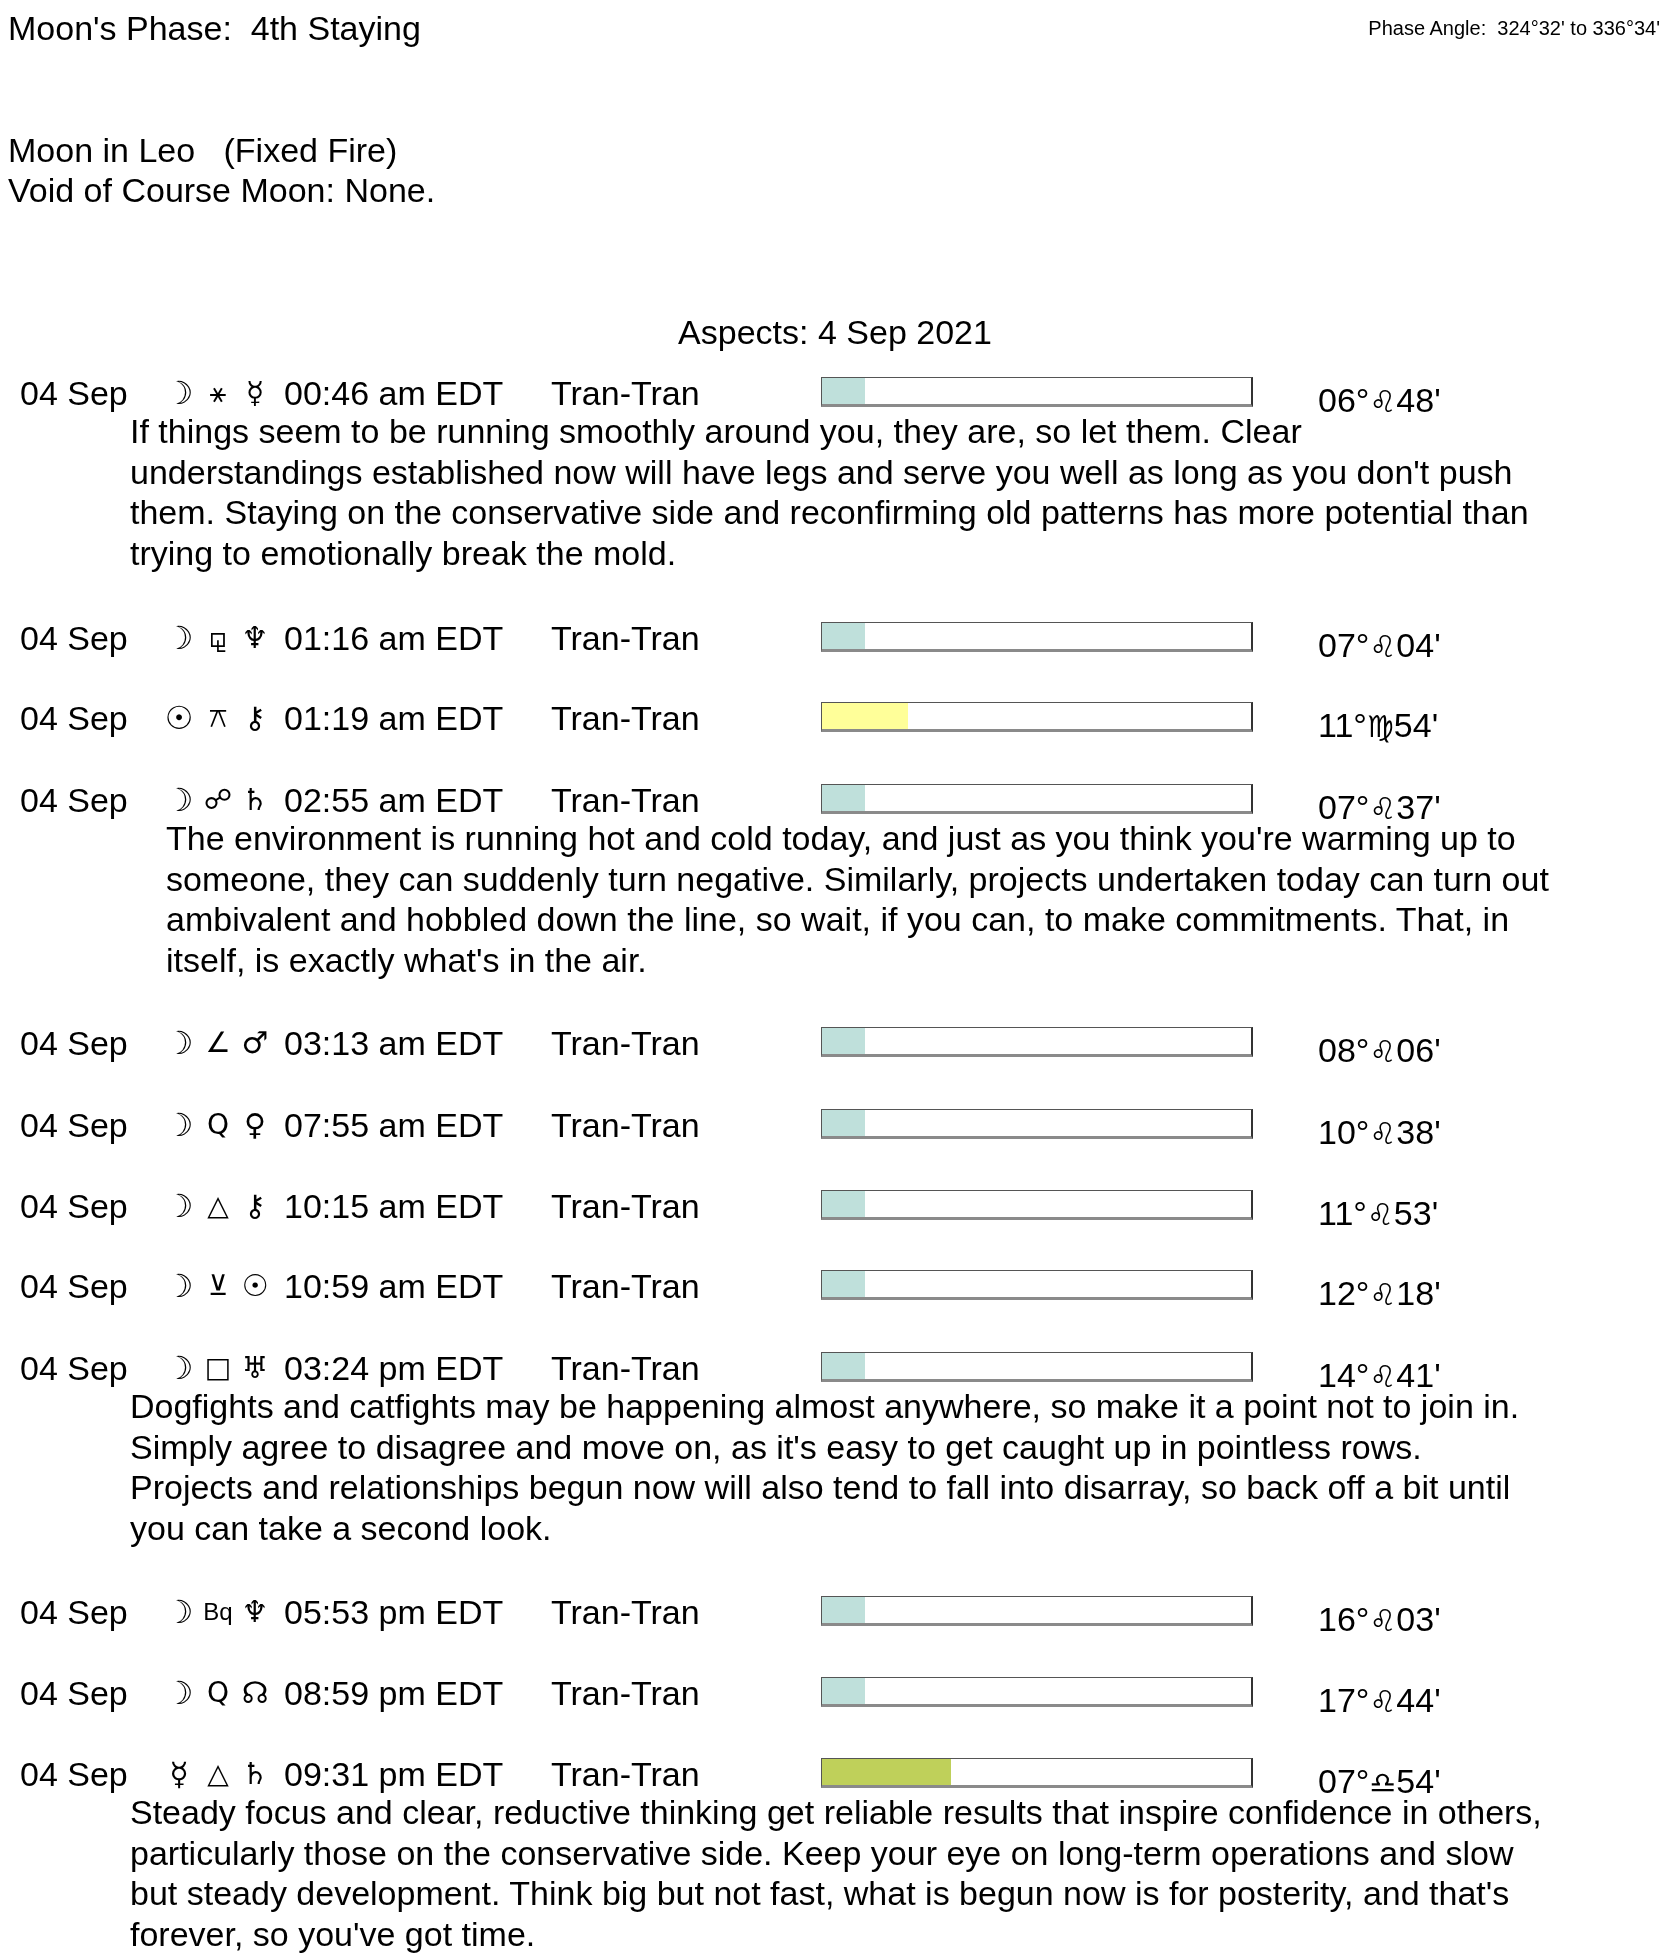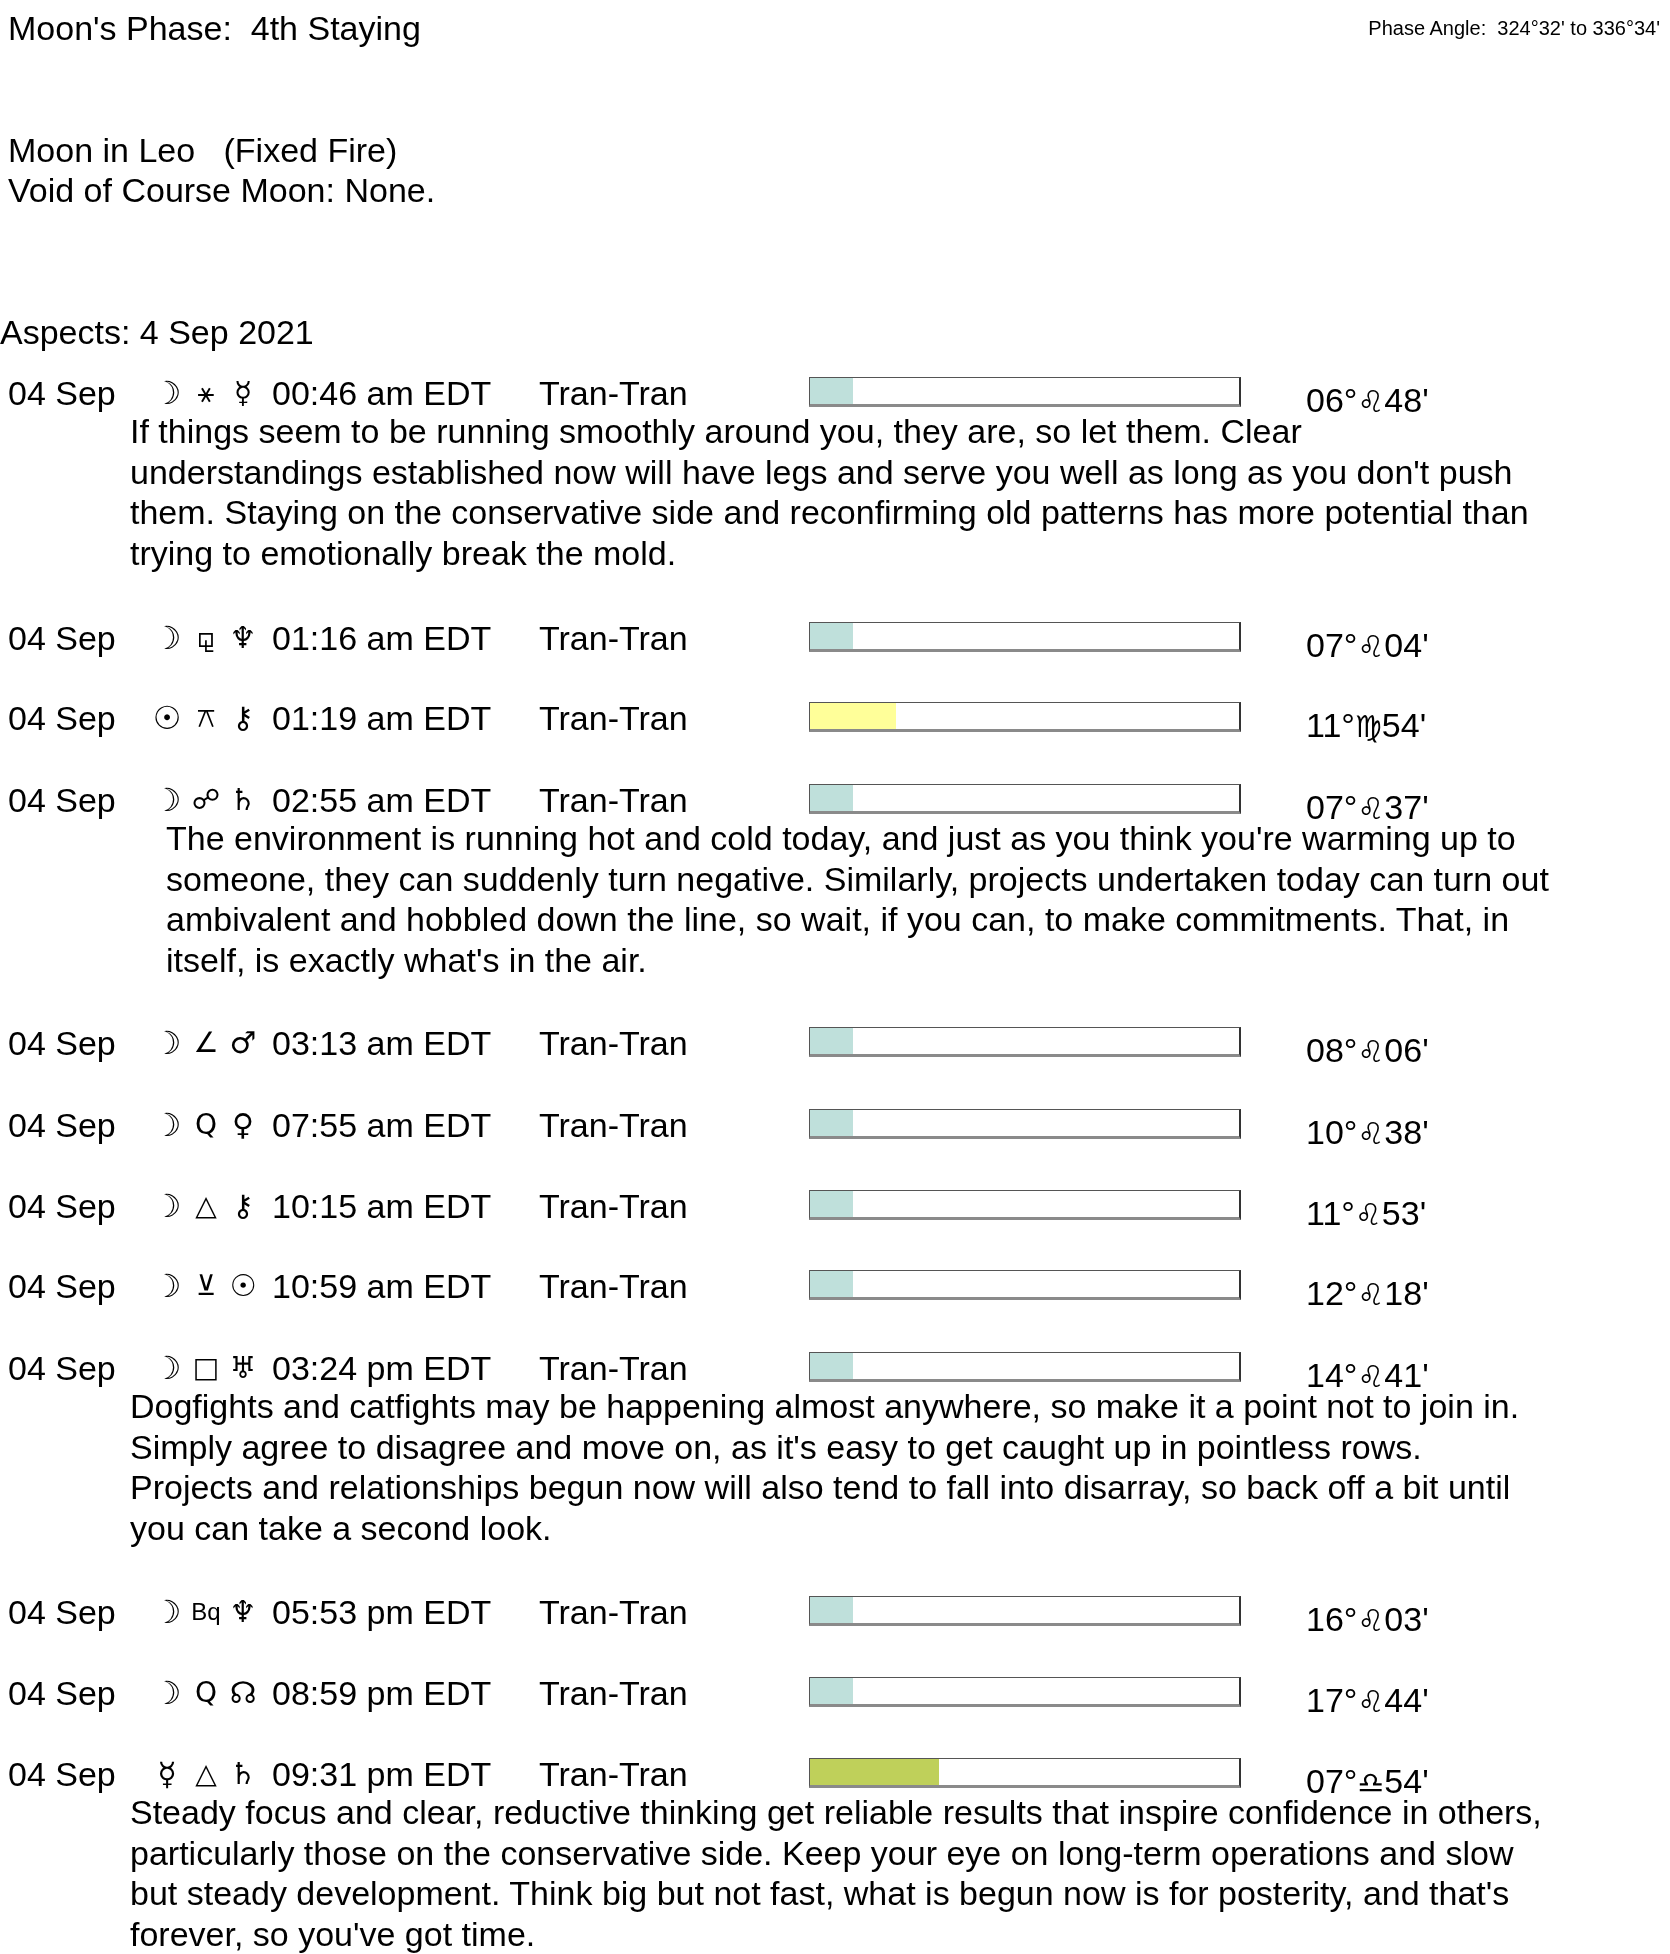--- a/index.html
+++ b/index.html
@@ -1,20 +1,20 @@
 <!DOCTYPE html>
 <html><head>
 <meta charset="utf-8">
 <style>
   html, body { margin:0; padding:0; background:#ffffff; }
   body { width:1670px; height:1954px; position:relative; overflow:hidden;
          font-family:"Liberation Sans", sans-serif; color:#000; }
   .t { position:absolute; white-space:nowrap; font-size:34px; line-height:40px; }
   .small { font-size:20px; }
-  .row { position:absolute; left:0; width:1372px; height:40px; }
+  .row { position:absolute; left:12px; width:1372px; height:40px; }
   .row .date { position:absolute; left:8px; top:0; font-size:34px; line-height:40px; }
   .row .p1 { position:absolute; left:150px; top:0; width:34px; text-align:center; font-size:32px; line-height:40px; font-family:"DejaVu Sans", sans-serif; }
   .row .asp { position:absolute; left:186px; top:0; width:40px; text-align:center; font-size:28px; line-height:40px; font-family:"DejaVu Sans", sans-serif; }
   .row .p2 { position:absolute; left:226px; top:0; width:34px; text-align:center; font-size:30px; line-height:40px; font-family:"DejaVu Sans", sans-serif; }
   .row .time { position:absolute; left:272px; top:0; font-size:34px; line-height:40px; }
   .row .kind { position:absolute; left:539px; top:0; font-size:34px; line-height:40px; }
   .row .bar { position:absolute; left:809px; top:4px; width:432px; height:30px;
               border:1.5px solid #555; border-bottom:3px solid #8a8a8a; border-right:2px solid #333; background:#fff; box-sizing:border-box; }
   .row .fill { position:absolute; left:0; top:0; bottom:0; }
   .row .deg { position:absolute; left:1306px; top:0; font-size:34px; line-height:54px; }
@@ -28,21 +28,21 @@
   <span>Moon's Phase:</span>&nbsp;&nbsp;<span>4th Staying</span>
 </div>
 <div class="t small" style="right:10px; top:8px;">
   <span>Phase Angle:</span>&nbsp;&nbsp;<span>324°32' to 336°34'</span>
 </div>
 <div class="t" style="left:8px; top:90px;margin-top:40px;">
   <span>Moon in Leo</span>&nbsp;&nbsp;&nbsp;<span>(Fixed Fire)</span>
 </div>
 <div class="t" style="left:8px; top:170px;">Void of Course Moon: None.</div>
 
-<div class="t" style="left:0; width:1670px; top:312px;">Aspects: 4 Sep 2021</div>
+<div class="t" style="left:0; width:1670px; text-align:center; top:312px;">Aspects: 4 Sep 2021</div>
 
 <div id="aspects">
     <div class="row" style="top: 373px;">
     <span class="date">04 Sep</span>
     <span class="p1">☽</span>
     <span class="asp">⚹</span>
     <span class="p2">☿</span>
     <span class="time">00:46 am EDT</span>
     <span class="kind">Tran-Tran</span>
     <div class="bar">

